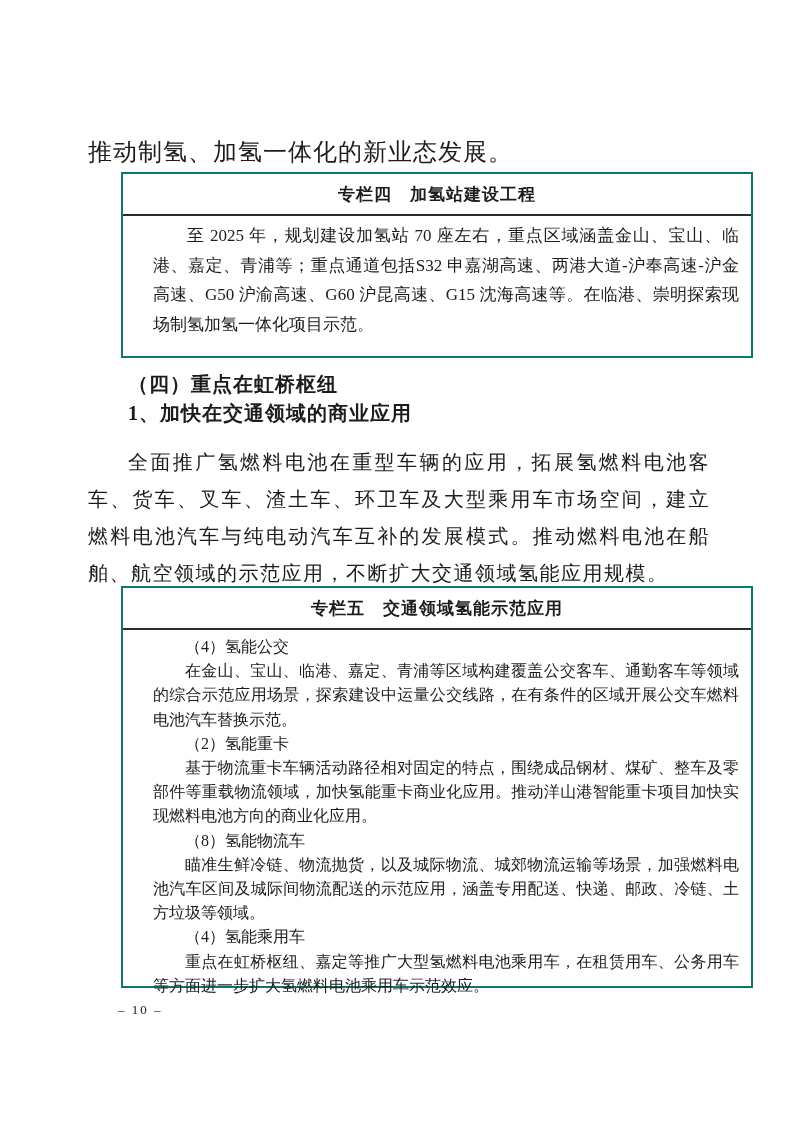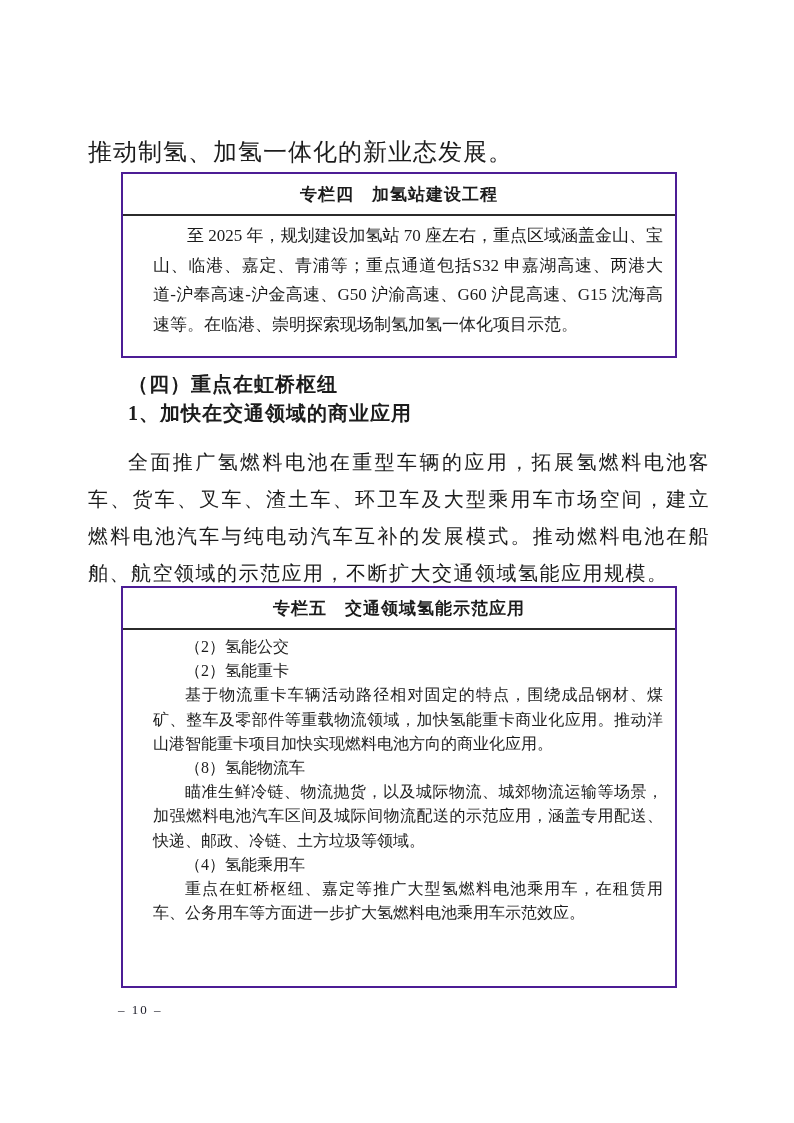--- a/index.html
+++ b/index.html
@@ -24,22 +24,22 @@
     width: 622px;
     margin: 0;
     font-size: 24px;
     line-height: 28px;
     letter-spacing: 1px;
   }
   
   .box {
     position: absolute;
     left: 121px;
-    width: 556px;
-    border: 2px solid #4c1d95;
+    width: 632px;
+    border: 2px solid #0f766e;
     box-sizing: border-box;
     background: #ffffff;
   }
   .box4 { top: 172px; height: 186px; }
   .box5 { top: 586px; height: 402px; }
   .box-title {
     font-family: "Liberation Sans", "DejaVu Sans", sans-serif;
     font-weight: bold;
     font-size: 17px;
     text-align: center;
@@ -130,21 +130,22 @@
 
   <h2 class="sec-heading">（四）重点在虹桥枢纽</h2>
 
   <h3 class="sub-heading">1、加快在交通领域的商业应用</h3>
 
   <p class="body-para">全面推广氢燃料电池在重型车辆的应用，拓展氢燃料电池客车、货车、叉车、渣土车、环卫车及大型乘用车市场空间，建立燃料电池汽车与纯电动汽车互补的发展模式。推动燃料电池在船舶、航空领域的示范应用，不断扩大交通领域氢能应用规模。</p>
 
   <div class="box box5">
     <div class="box-title">专栏五　交通领域氢能示范应用</div>
     <div class="box-body">
-      <p class="item-heading">（2）氢能公交</p>
+      <p class="item-heading">（4）氢能公交</p>
+      <p>在金山、宝山、临港、嘉定、青浦等区域构建覆盖公交客车、通勤客车等领域的综合示范应用场景，探索建设中运量公交线路，在有条件的区域开展公交车燃料电池汽车替换示范。</p>
       <p class="item-heading">（2）氢能重卡</p>
       <p>基于物流重卡车辆活动路径相对固定的特点，围绕成品钢材、煤矿、整车及零部件等重载物流领域，加快氢能重卡商业化应用。推动洋山港智能重卡项目加快实现燃料电池方向的商业化应用。</p>
       <p class="item-heading">（8）氢能物流车</p>
       <p>瞄准生鲜冷链、物流抛货，以及城际物流、城郊物流运输等场景，加强燃料电池汽车区间及城际间物流配送的示范应用，涵盖专用配送、快递、邮政、冷链、土方垃圾等领域。</p>
       <p class="item-heading">（4）氢能乘用车</p>
       <p>重点在虹桥枢纽、嘉定等推广大型氢燃料电池乘用车，在租赁用车、公务用车等方面进一步扩大氢燃料电池乘用车示范效应。</p>
     </div>
   </div>
 
   <div class="pagenum">– 10 –</div>

